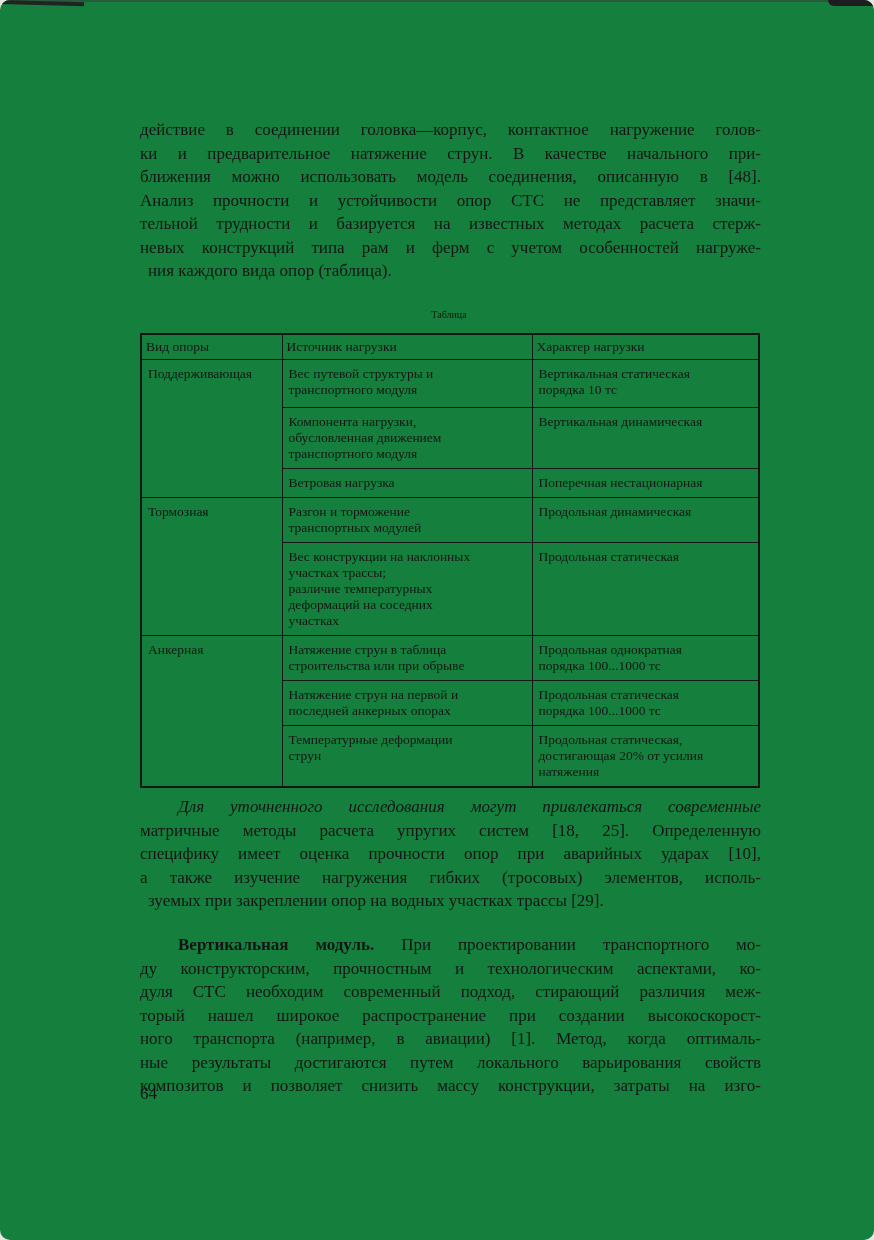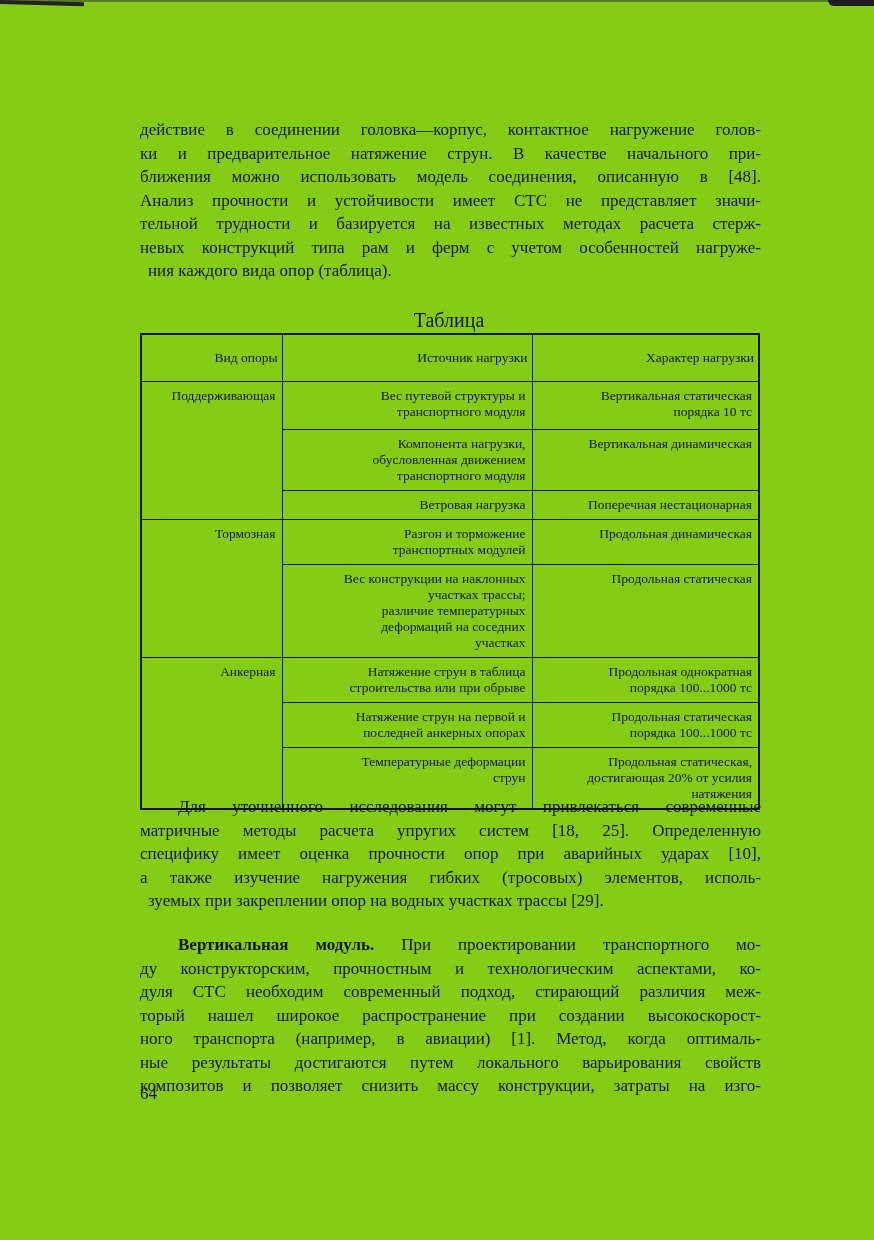--- a/index.html
+++ b/index.html
@@ -3,59 +3,58 @@
 <meta charset="utf-8">
 <style>
   html,body{margin:0;padding:0;}
   body{
     width:874px;height:1240px;
     background:#e8e6e1;
     font-family:"Liberation Serif","DejaVu Serif",serif;
   }
   .page{
     position:relative;width:874px;height:1240px;
-    background:#84cc16;color:#141414;overflow:hidden;
+    background:#15803d;color:#141414;overflow:hidden;border-radius:10px;
   }
   
   .artifact{position:absolute;background:#3a3a3a;}
   .artifact-top{top:0;left:0;width:874px;height:2px;opacity:.55;}
   .artifact-tl{top:0;left:0;width:84px;height:4px;background:#222;transform:skewY(1.5deg);transform-origin:left top;}
   .artifact-tr{top:0;right:0;width:46px;height:6px;background:#1d1d1d;border-radius:0 0 0 6px;}
 
   .para{
     position:absolute;left:140px;width:621px;
     font-size:17px;line-height:23.5px;
   }
   .jlines .line{text-align:justify;text-align-last:justify;}
   .jlines:not(.justify-all) .line:last-child{text-align-last:left;margin-left:8px;}
-  .indent-first .line:first-child{text-indent:38px;}
+  .indent-first .line:first-child{text-indent:38px;font-style:italic;}
   .firstline{text-indent:38px;text-align:justify;text-align-last:justify;}
   .firstline b{font-weight:bold;}
 
   .caption{
     position:absolute;left:140px;top:309px;width:618px;
-    text-align:center;font-size:20px;
+    text-align:center;font-size:10px;
   }
 
   table.loads{
     position:absolute;left:140px;top:333px;width:618px;
     border-collapse:collapse;table-layout:fixed;
     font-size:13.5px;line-height:16px;
     border:2px solid #161616;
   }
   table.loads th,table.loads td{
     border:1px solid #161616;
     padding:6px 6px;
     vertical-align:top;
     white-space:pre-line;
     overflow:hidden;
-    text-align:right;
   }
   table.loads th{
-    text-align:right;font-weight:normal;white-space:normal;padding:15px 4px;
+    text-align:left;font-weight:normal;white-space:normal;padding:4px 4px;
   }
   td.type{white-space:normal;}
   td.vmid{vertical-align:middle;}
   tr.rh24{height:24px} tr.rh48{height:48px} tr.rh50{height:50px}
   tr.rh23{height:23px} tr.rh44{height:44px} tr.rh86{height:86px}
   tr.rh43{height:43px} tr.rh52{height:52px}
 
   .pagenum{
     position:absolute;left:140px;top:1084px;width:618px;
     text-align:left;font-size:17px;
@@ -67,21 +66,21 @@
 <div class="page">
 
   <div class="artifact artifact-top"></div>
   <div class="artifact artifact-tl"></div>
   <div class="artifact artifact-tr"></div>
 
   <div class="para jlines" style="top:118px">
       <div class="line">действие в соединении головка—корпус, контактное нагружение голов-</div>
       <div class="line">ки и предварительное натяжение струн. В качестве начального при-</div>
       <div class="line">ближения можно использовать модель соединения, описанную в [48].</div>
-      <div class="line">Анализ прочности и устойчивости имеет СТС не представляет значи-</div>
+      <div class="line">Анализ прочности и устойчивости опор СТС не представляет значи-</div>
       <div class="line">тельной трудности и базируется на известных методах расчета стерж-</div>
       <div class="line">невых конструкций типа рам и ферм с учетом особенностей нагруже-</div>
       <div class="line">ния каждого вида опор (таблица).</div>
     </div>
 
   <div class="caption">Таблица</div>
 
   <table class="loads">
     <colgroup>
       <col style="width:141px">

